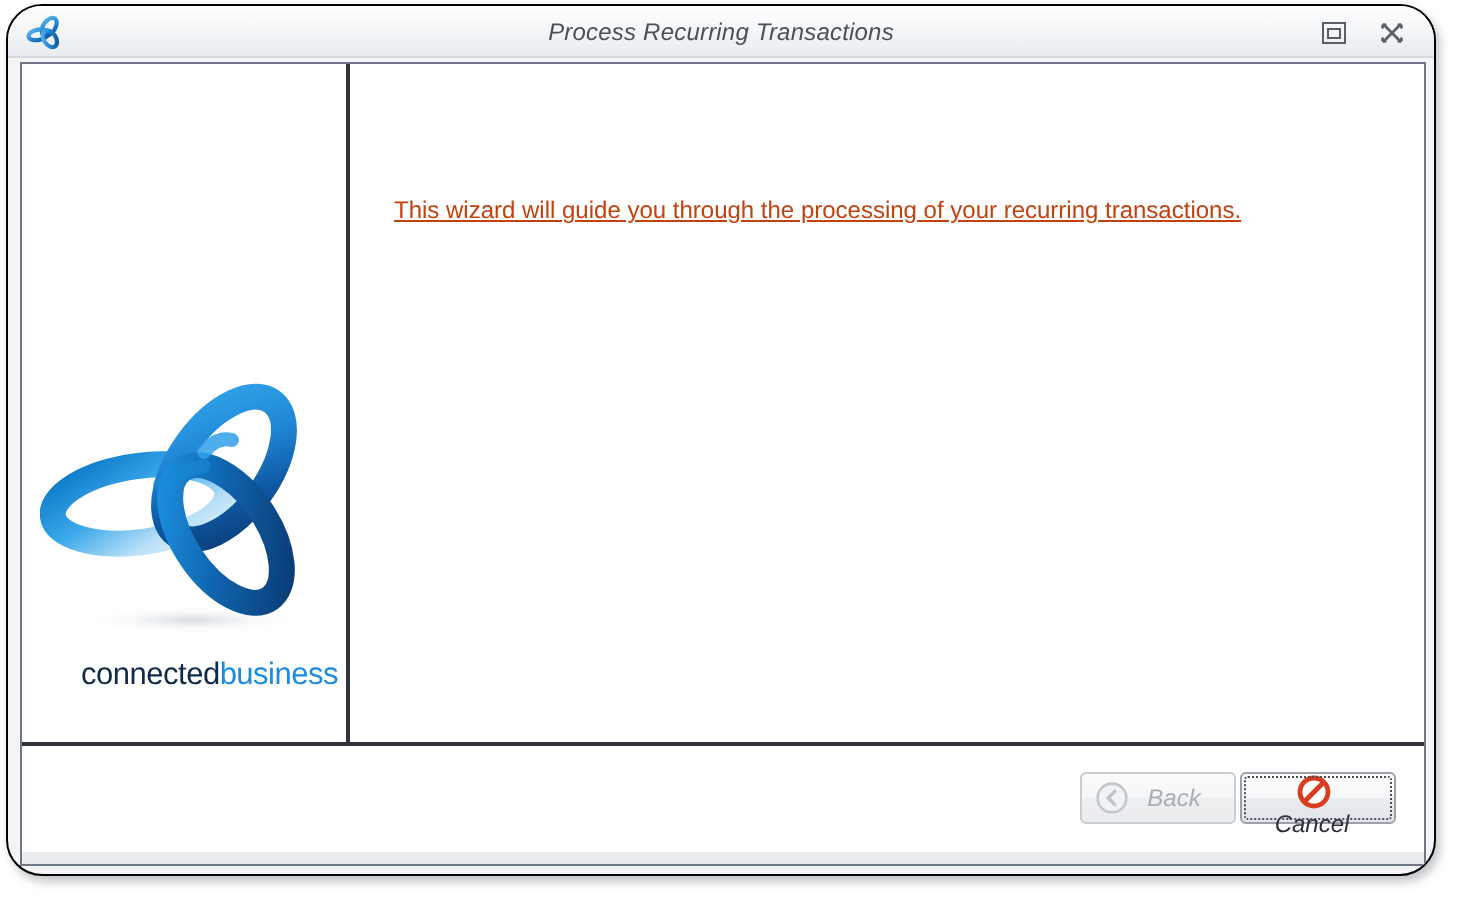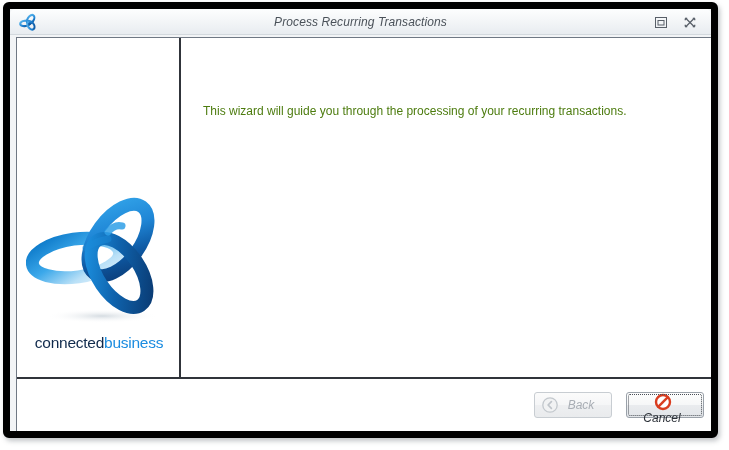--- a/index.html
+++ b/index.html
@@ -14,22 +14,22 @@
     font-family: "Liberation Sans", sans-serif;
   }
 
   
   #window {
     position: absolute;
     left: 3px;
     top: 2px;
     width: 715px;
     height: 436px;
-    border: 7px solid #000000;
-    border-radius: 6px;
+    border: 1px solid #000000;
+    border-radius: 18px;
     background: #f2f4f6;
     box-shadow: 2px 3px 5px rgba(120,126,132,0.45);
     box-sizing: border-box;
     overflow: hidden;
   }
 
   
   #titlebar {
     position: absolute;
     left: 0;
@@ -112,20 +112,21 @@
     top: 158px;
     width: 152px;
     text-align: center;
   }
   #logo-mark { display: block; margin: 0 auto; }
   #logo-wordmark {
     margin-top: 2px;
     font-size: 15.5px;
     letter-spacing: -0.25px;
     white-space: nowrap;
+    text-align: right;
   }
   #logo-word-connected { color: #102a4c; }
   #logo-word-business  { color: #1b8ce0; }
 
   #content-panel {
     position: absolute;
     left: 166px;
     top: 0;
     right: 0;
     height: 100%;
@@ -140,39 +141,40 @@
     font-style: italic;
     color: #111419;
     letter-spacing: 0.1px;
   }
   #welcome-text {
     position: absolute;
     left: 20px;
     top: 65px;
     right: 16px;
     font-size: 12px;
-    color: #4d7c0f;
+    color: #c2410c;
     line-height: 16px;
+    text-decoration: underline;
   }
 
   
   #footer {
     position: absolute;
     left: 0;
     bottom: 0;
     width: 100%;
     height: 57px;
     background: #ffffff;
   }
   #button-row {
     position: absolute;
     right: 14px;
     top: 11px;
     display: flex;
-    gap: 14px;
+    gap: 2px;
   }
 
   .wiz-btn {
     position: relative;
     display: flex;
     align-items: center;
     height: 26px;
     min-width: 78px;
     padding: 0 6px;
     border: 1px solid #b3bac1;

